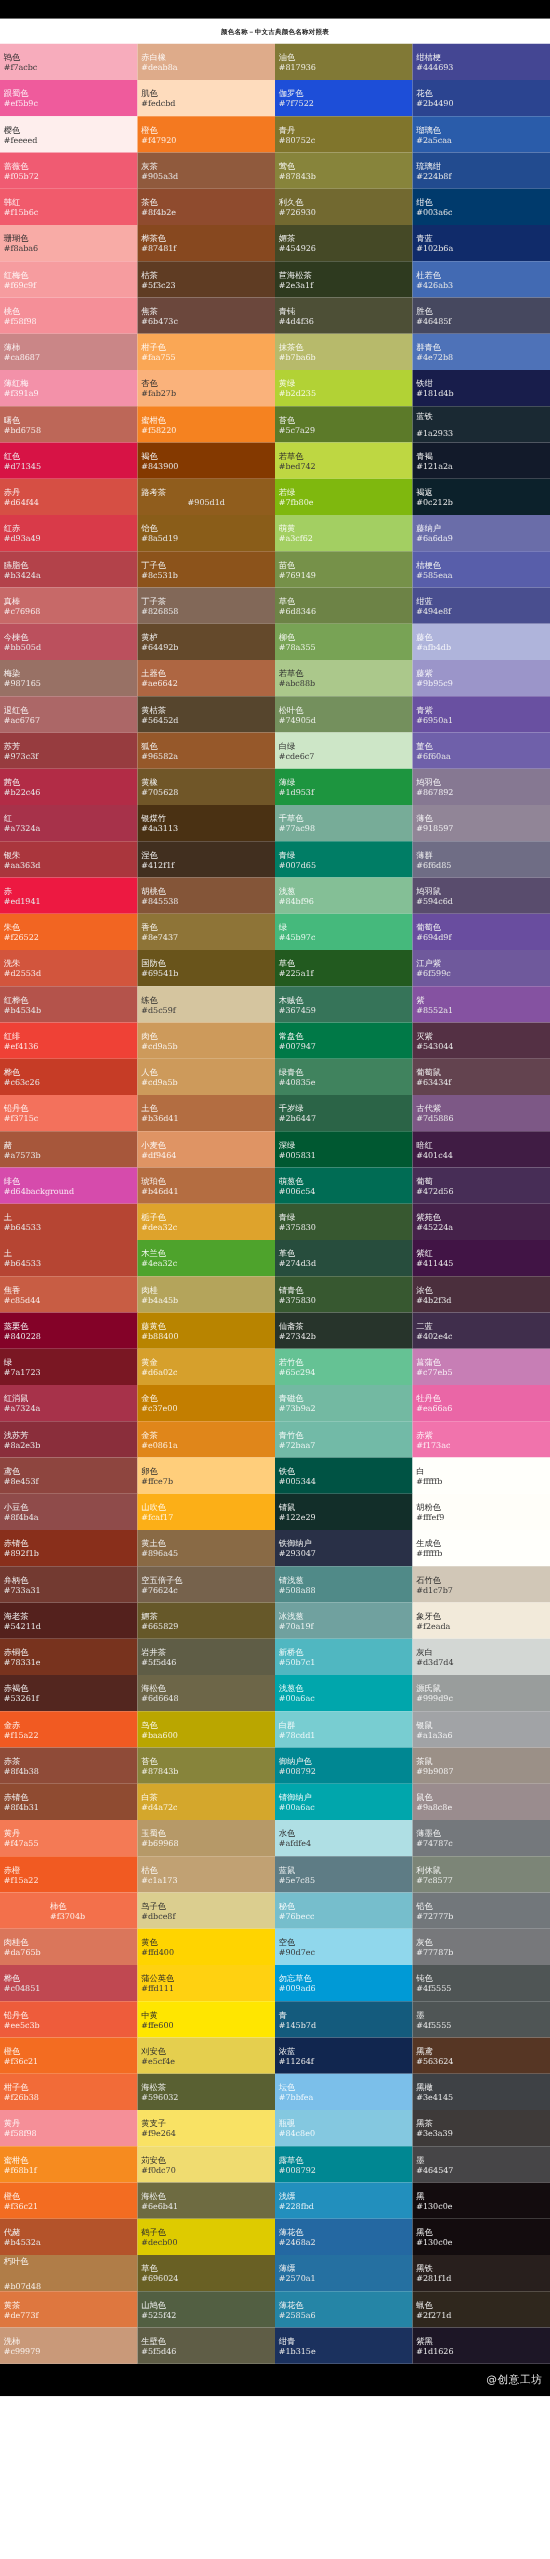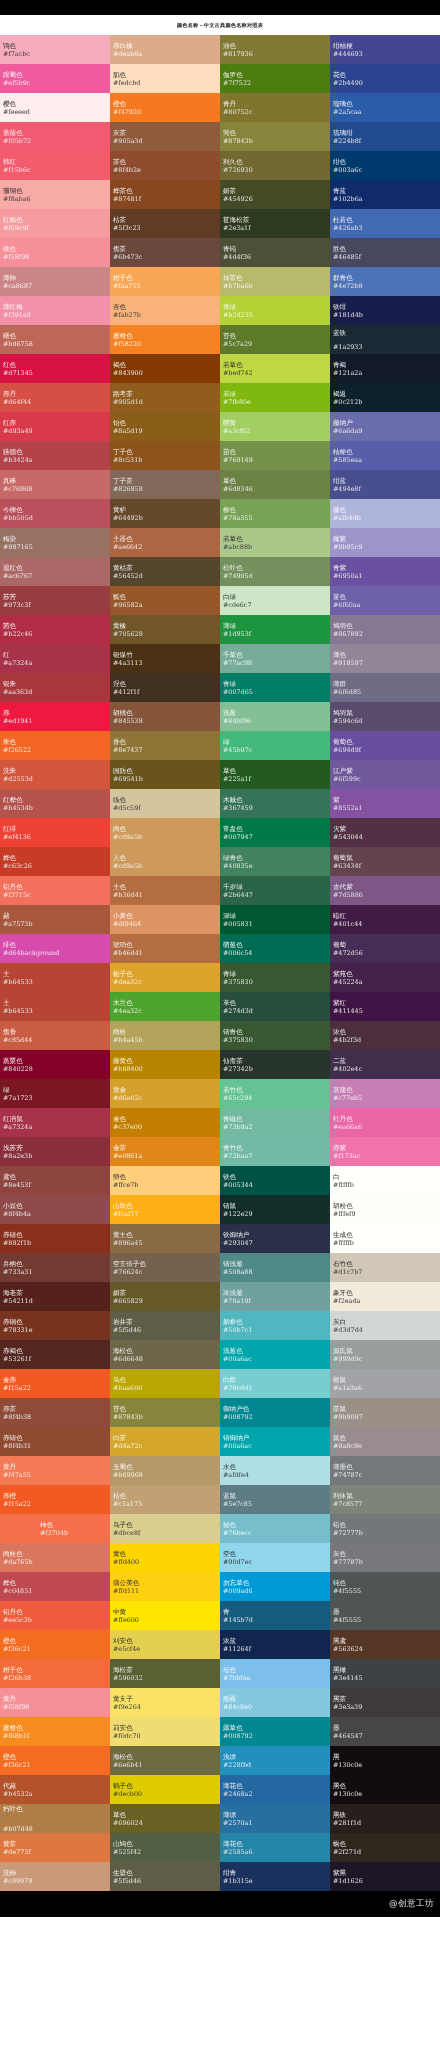--- a/index.html
+++ b/index.html
@@ -101,21 +101,21 @@
         <div class="hx" style="color: rgb(230, 230, 230);">#444693</div>
       </div>
       <div class="cell" style="background: rgb(239, 91, 156);">
         <div class="nm" style="color: rgba(255, 255, 255, 0.92);">跟蜀色</div>
         <div class="hx" style="color: rgba(255, 255, 255, 0.86);">#ef5b9c</div>
       </div>
       <div class="cell" style="background: rgb(254, 220, 189);">
         <div class="nm" style="color: rgb(43, 43, 43);">肌色</div>
         <div class="hx" style="color: rgb(58, 58, 58);">#fedcbd</div>
       </div>
-      <div class="cell" style="background: #4d7c0f;">
+      <div class="cell" style="background: #1d4ed8;">
         <div class="nm" style="color: rgb(242, 242, 242);">伽罗色</div>
         <div class="hx" style="color: rgb(230, 230, 230);">#7f7522</div>
       </div>
       <div class="cell" style="background: rgb(43, 68, 144);">
         <div class="nm" style="color: rgb(242, 242, 242);">花色</div>
         <div class="hx" style="color: rgb(230, 230, 230);">#2b4490</div>
       </div>
       <div class="cell" style="background: rgb(254, 238, 237);">
         <div class="nm" style="color: rgb(43, 43, 43);">樱色</div>
         <div class="hx" style="color: rgb(58, 58, 58);">#feeeed</div>
@@ -275,21 +275,21 @@
       <div class="cell" style="background: rgb(18, 26, 42);">
         <div class="nm" style="color: rgb(242, 242, 242);">青褐</div>
         <div class="hx" style="color: rgb(230, 230, 230);">#121a2a</div>
       </div>
       <div class="cell" style="background: rgb(214, 79, 68);">
         <div class="nm" style="color: rgba(255, 255, 255, 0.92);">赤丹</div>
         <div class="hx" style="color: rgba(255, 255, 255, 0.86);">#d64f44</div>
       </div>
       <div class="cell" style="background: rgb(144, 93, 29);">
         <div class="nm" style="color: rgb(242, 242, 242);">路考茶</div>
-        <div class="hx" style="color: rgb(230, 230, 230);">#905d1d</div>
+        <div class="hx" style="color: rgb(230, 230, 230); text-align: center;">#905d1d</div>
       </div>
       <div class="cell" style="background: rgb(127, 184, 14);">
         <div class="nm" style="color: rgba(255, 255, 255, 0.92);">若绿</div>
         <div class="hx" style="color: rgba(255, 255, 255, 0.86);">#7fb80e</div>
       </div>
       <div class="cell" style="background: rgb(12, 33, 43);">
         <div class="nm" style="color: rgb(242, 242, 242);">褐返</div>
         <div class="hx" style="color: rgb(230, 230, 230);">#0c212b</div>
       </div>
       <div class="cell" style="background: rgb(217, 58, 73);">

